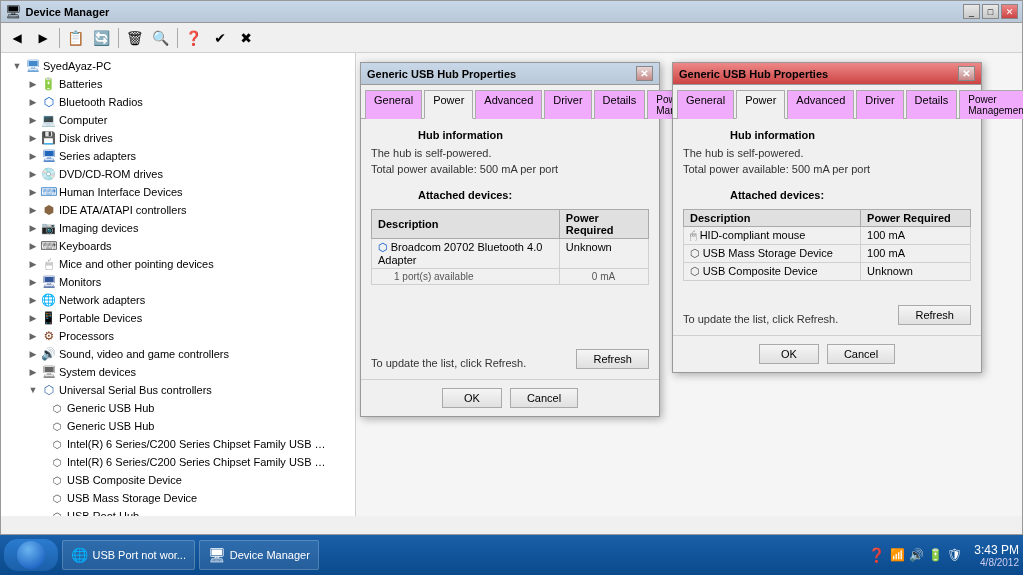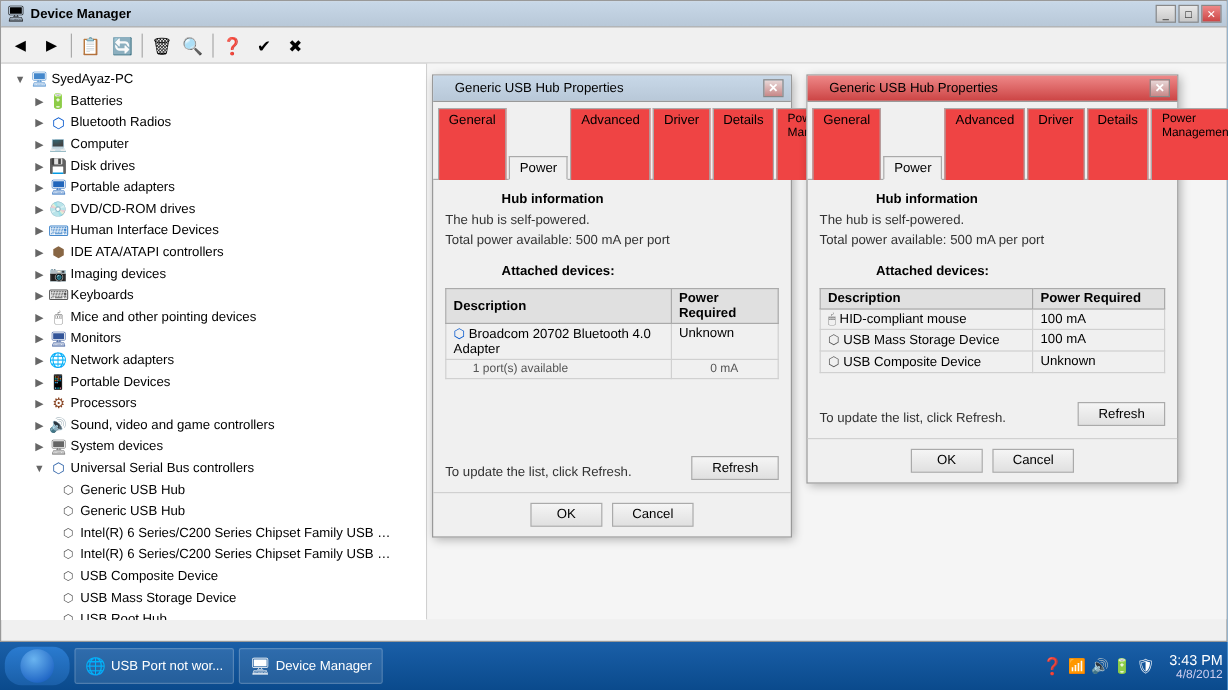--- a/index.html
+++ b/index.html
@@ -158,52 +158,51 @@
 
     .dialog-title {
       background: linear-gradient(to bottom, #c8d8e8 0%, #b8c8d8 100%);
       height: 22px;
       display: flex;
       align-items: center;
       justify-content: space-between;
       padding: 0 6px;
       border-bottom: 1px solid #999;
     }
-    .dialog-title-text { font-size: 11px; font-weight: normal; color: #000; margin-left: 12px; }
+    .dialog-title-text { font-size: 11px; font-weight: bold; color: #000; }
     .dialog-close-btn {
       width: 17px; height: 15px;
       background: linear-gradient(to bottom, #e8d8d8, #c88888);
       border: 1px solid #888;
       display: flex; align-items: center; justify-content: center;
       font-size: 10px; cursor: pointer; color: #fff; font-weight: bold;
     }
 
     
     .tab-bar {
       display: flex;
       padding: 4px 4px 0 4px;
       background: #f0f0f0;
       border-bottom: 1px solid #aaa;
     }
     .tab {
       padding: 3px 8px;
       border: 1px solid #aaa;
       border-bottom: none;
-      background: #ef4444;
+      background: #f0abfc;
       font-size: 11px;
       cursor: pointer;
       margin-right: 2px;
       position: relative;
       bottom: -1px;
     }
     .tab.active {
       background: #f0f0f0;
       border-bottom: 1px solid #f0f0f0;
       z-index: 1;
-      margin-top: 40px;
     }
 
     .dialog-content { padding: 10px; }
 
     .section-title { font-size: 11px; font-weight: bold; margin-bottom: 6px; margin-left: 47px; }
     .info-text { font-size: 11px; margin-bottom: 4px; color: #333; }
 
     .devices-table {
       width: 100%;
       border-collapse: collapse;
@@ -395,21 +394,21 @@
 
       <div class="tree-item" style="padding-left:24px;">
         <span class="tree-expand">▶</span>
         <span class="tree-icon device-icon-disk">💾</span>
         <span class="tree-label">Disk drives</span>
       </div>
 
       <div class="tree-item" style="padding-left:24px;">
         <span class="tree-expand">▶</span>
         <span class="tree-icon device-icon-display">🖥</span>
-        <span class="tree-label">Portable adapters</span>
+        <span class="tree-label">Series adapters</span>
       </div>
 
       <div class="tree-item" style="padding-left:24px;">
         <span class="tree-expand">▶</span>
         <span class="tree-icon device-icon-dvd">💿</span>
         <span class="tree-label">DVD/CD-ROM drives</span>
       </div>
 
       <div class="tree-item" style="padding-left:24px;">
         <span class="tree-expand">▶</span>

